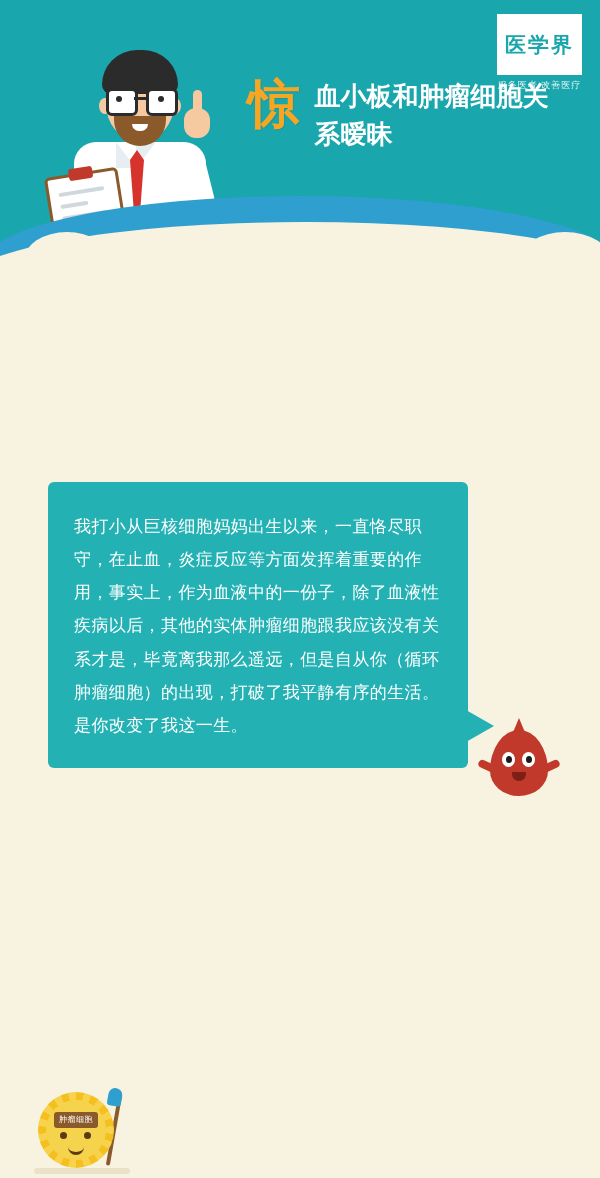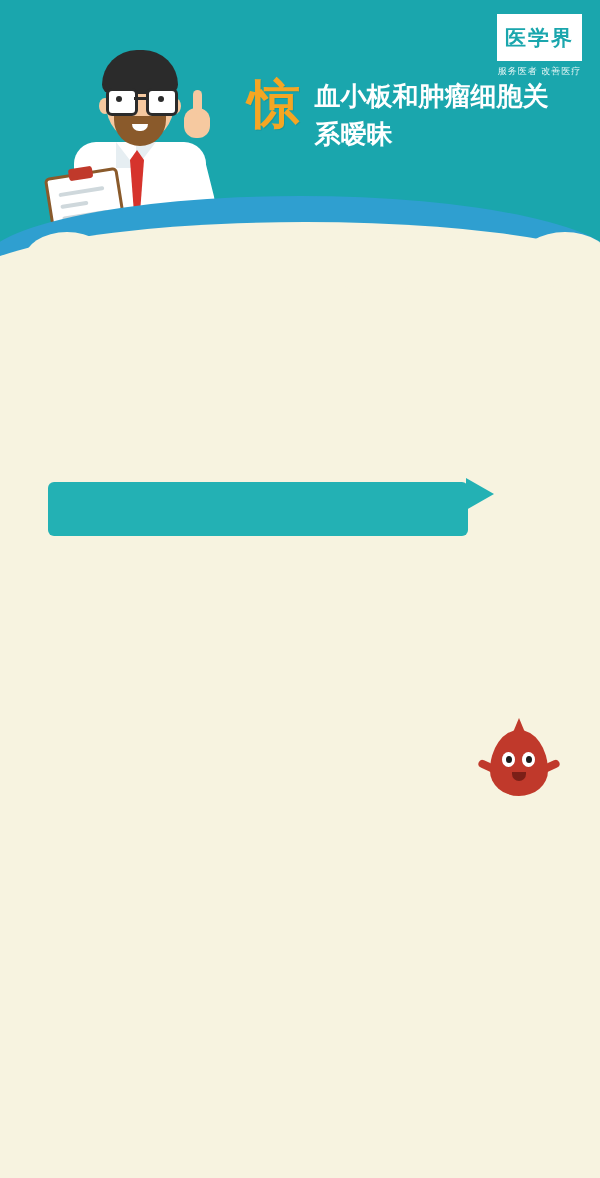--- a/index.html
+++ b/index.html
@@ -33,21 +33,21 @@
     right: 18px;
     text-align: center;
     color: #ffffff;
   }
   .brand-logo {
     font-size: 21px;
     font-weight: bold;
     letter-spacing: 2px;
     background: #ffffff;
     color: #1aa6ad;
-    padding: 12px 8px;
+    padding: 19px 8px;
     display: inline-block;
     line-height: 1.1;
   }
   .brand-sub {
     font-size: 9px;
     letter-spacing: 1px;
     margin-top: 4px;
     color: #e6f6f6;
   }
 
@@ -508,32 +508,44 @@
     <div class="wave-cream"></div>
     <div class="cloud c1"></div>
     <div class="cloud c2"></div>
     <div class="cloud c3"></div>
     <div class="cloud c4"></div>
     <div class="cloud c5"></div>
   </div>
 
 
   <div class="bubble bubble-teal">
+    <span>我打小从巨核细胞妈妈出生以来，一直恪尽职守，在止血，炎症反应等方面发挥着重要的作用，事实上，作为血液中的一份子，除了血液性疾病以后，其他的实体肿瘤细胞跟我应该没有关系才是，毕竟离我那么遥远，但是自从你（循环肿瘤细胞）的出现，打破了我平静有序的生活。是你改变了我这一生。</span>
     <span class="tail"></span>
   </div>
 
   <div class="platelet">
     <div class="drop-arm l"></div>
     <div class="drop-arm r"></div>
     <div class="drop-tip"></div>
     <div class="drop-body"></div>
     <div class="drop-eye l">
       <div class="drop-pupil"></div>
     </div>
     <div class="drop-eye r">
       <div class="drop-pupil"></div>
     </div>
     <div class="drop-mouth"></div>
   </div>
 
 
+  <div class="tumor">
+    <div class="stick"></div>
+    <div class="stick-top"></div>
+    <div class="sun-rays"></div>
+    <div class="sun-face"></div>
+    <div class="sun-badge">肿瘤细胞</div>
+    <div class="sun-eye l"></div>
+    <div class="sun-eye r"></div>
+    <div class="sun-mouth"></div>
+    <div class="ground"></div>
+  </div>
 
 </div>
 
 </body></html>

